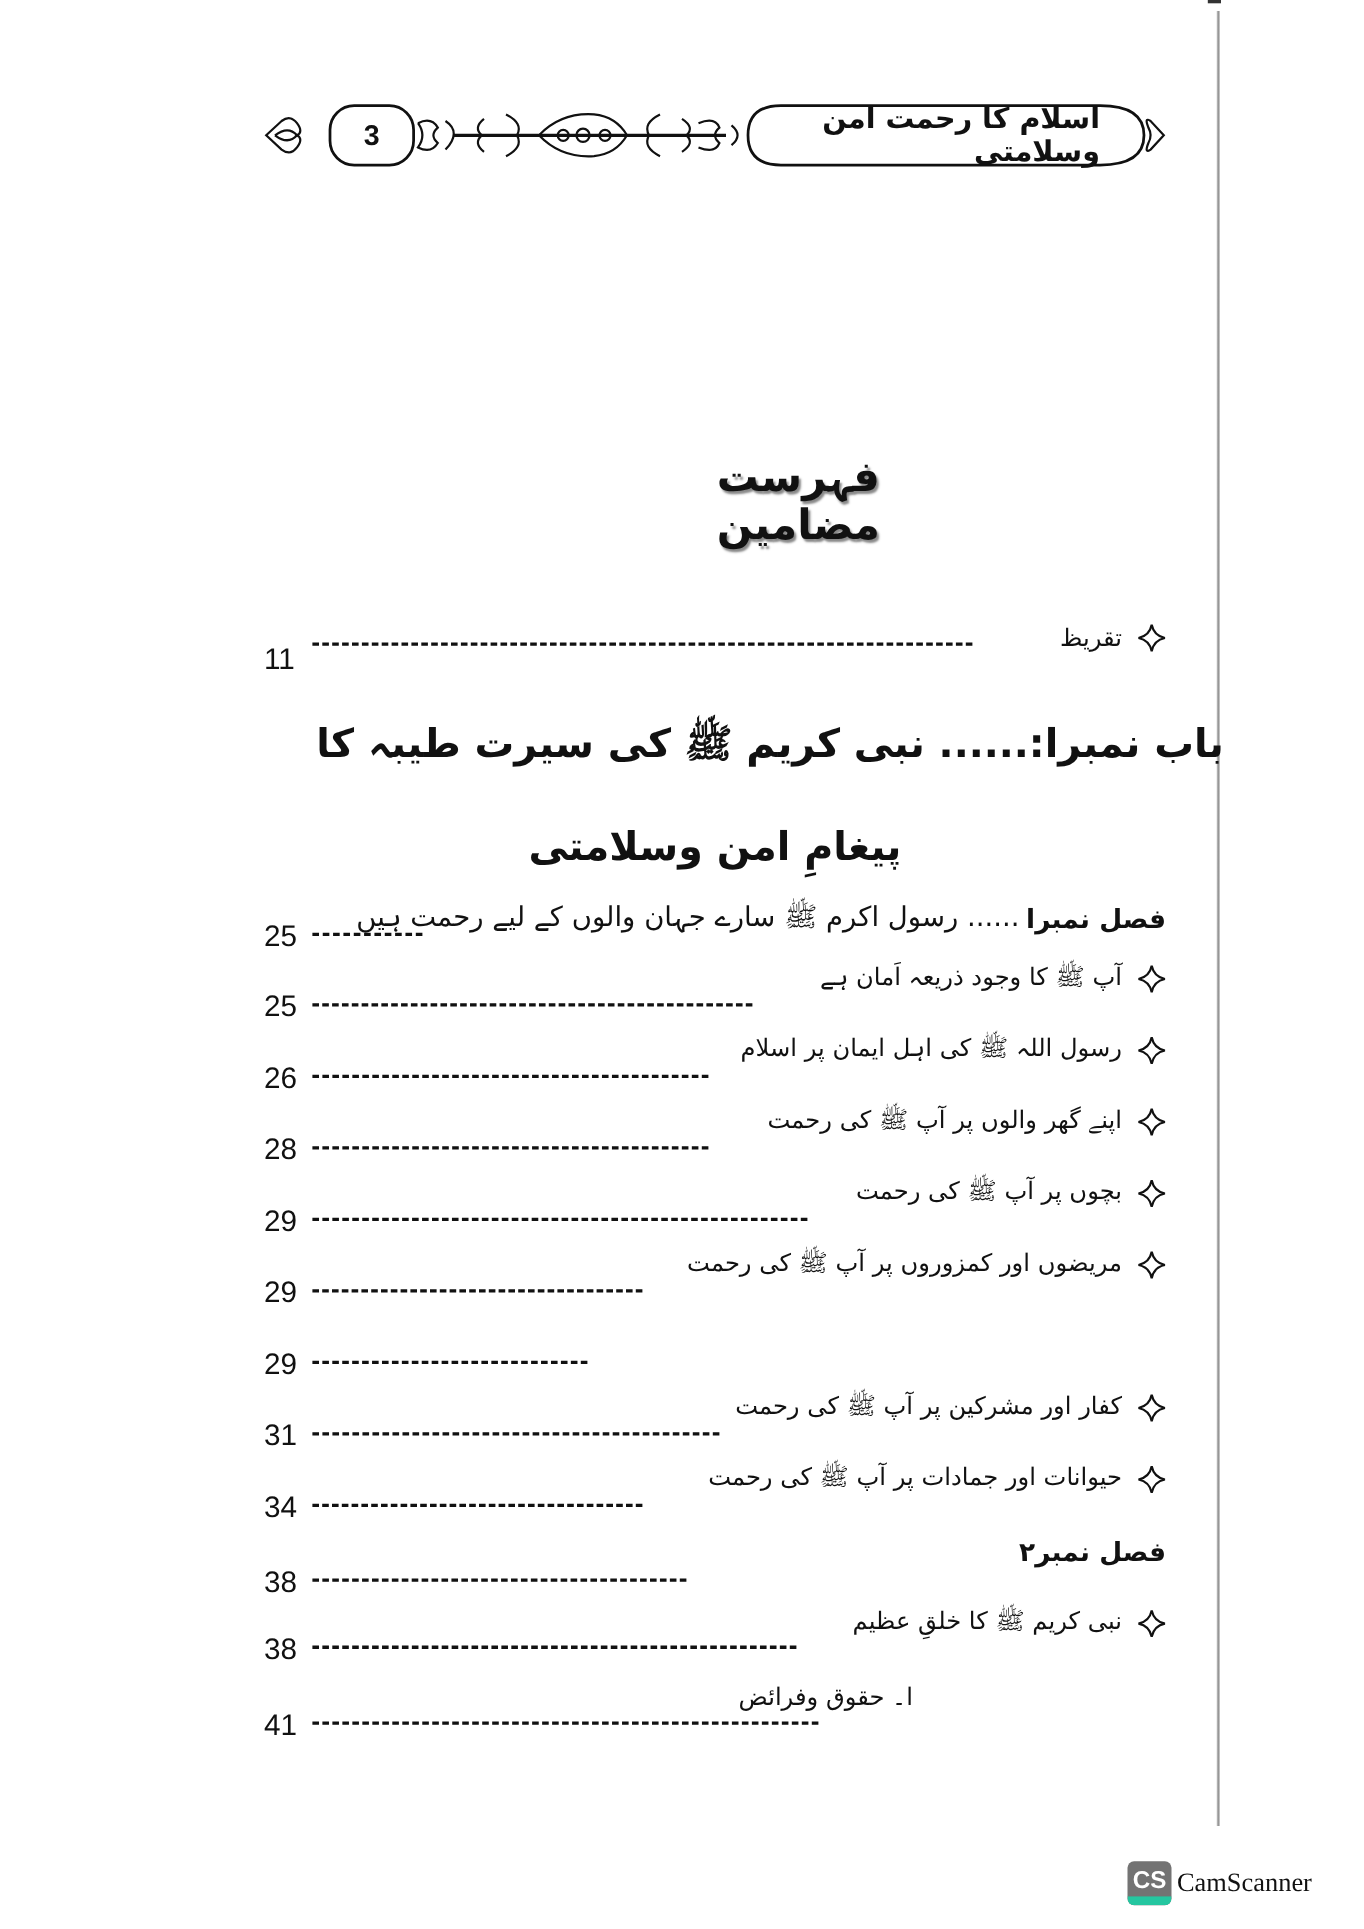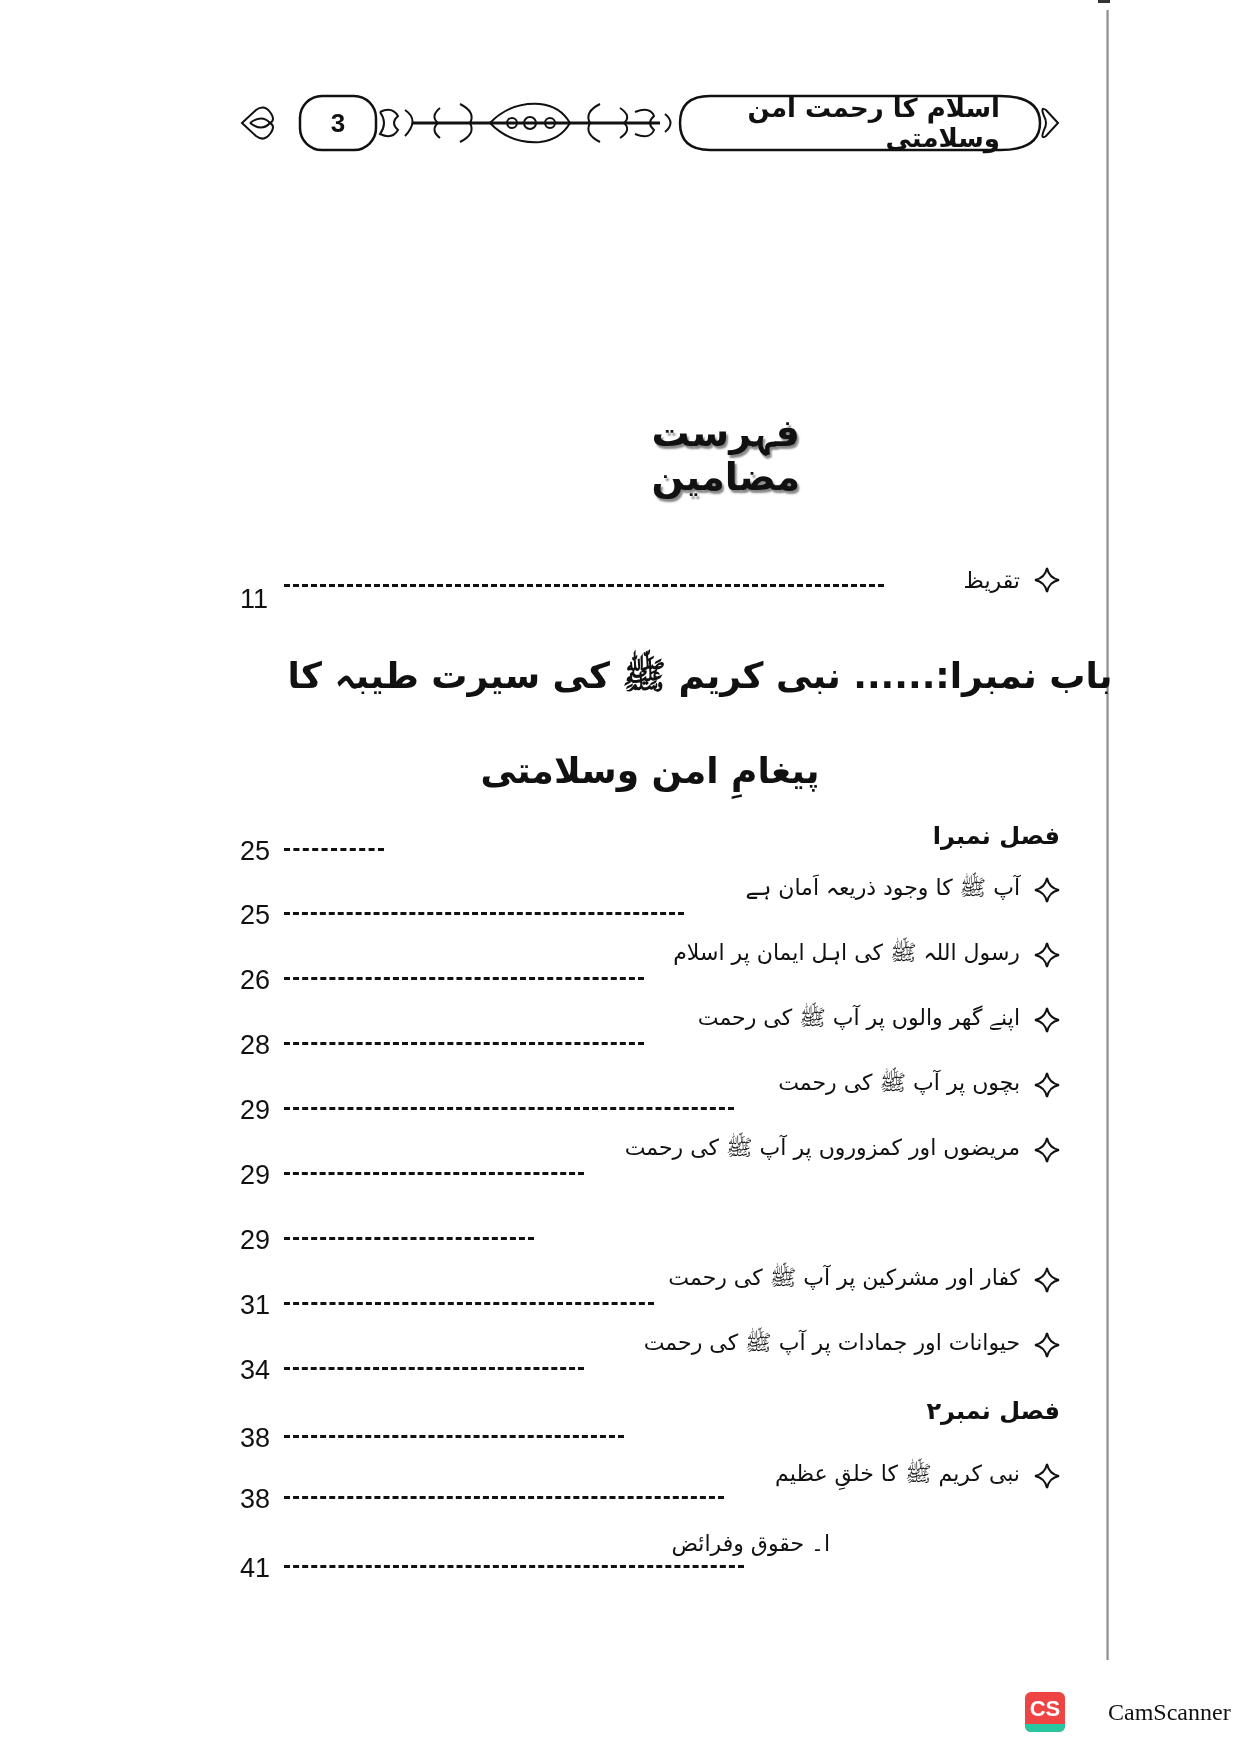--- a/index.html
+++ b/index.html
@@ -60,33 +60,33 @@
     border-top:3px dashed #111;
   }
   .row-page {
     position:absolute; left:0; width:44px; height:34px;
     font-family:"Liberation Sans", sans-serif; font-size:27px;
     display:flex; align-items:center; justify-content:flex-start;
   }
   .section-row .row-text { top:8px; }
   .cs-logo {
     position:absolute; left:1025px; top:1692px; width:40px; height:40px;
-    border-radius:6px; background:#ef4444; overflow:hidden;
+    border-radius:6px; background:#737373; overflow:hidden;
   }
   .cs-logo .cs-letters {
     position:absolute; left:0; top:4px; width:40px; text-align:center;
     color:#fff; font-family:"Liberation Sans", sans-serif; font-weight:bold; font-size:22px;
   }
   .cs-logo .cs-bar {
     position:absolute; left:0; bottom:0; width:40px; height:8px; background:#25c6a0;
   }
   .cs-name {
     position:absolute; left:1070px; top:1695px; height:34px;
     font-family:"Liberation Serif", serif; font-size:24px; color:#111;
-    display:flex; align-items:center;margin-left:38px;
+    display:flex; align-items:center;
   }
 </style>
 </head>
 <body>
 
 <div class="page-edge-top"></div>
 <div class="page-edge"></div>
 
 <div class="header-band">
   <svg width="820" height="62" viewBox="0 0 820 62">
@@ -135,20 +135,21 @@
   <div class="row-leader" style="top:22px; width:600px; left:44px;"></div>
   <div class="row-page" style="top:20px;">11</div>
 </div>
 
 <div class="chapter-title">باب نمبرا:...... نبی کریم ﷺ کی سیرت طیبہ کا</div>
 <div class="chapter-title line2">پیغامِ امن وسلامتی</div>
 
 <div class="toc-row section-row" style="top:810px;">
   <div class="row-text section">
     <span class="section-label">فصل نمبرا</span>
+    <span>...... رسول اکرم ﷺ سارے جہان والوں کے لیے رحمت ہیں</span>
   </div>
   <div class="row-leader" style="top:38px; width:100px;"></div>
   <div class="row-page" style="top:24px;">25</div>
 </div>
 
 <div class="toc-row" style="top:872px;">
   <div class="row-text">
     <span class="diamond"><svg width="26" height="26" viewBox="0 0 26 26">
           <path d="M13 1 Q15 11 25 13 Q15 15 13 25 Q11 15 1 13 Q11 11 13 1 Z" fill="none" stroke="#111" stroke-width="2"></path>
         </svg></span>

